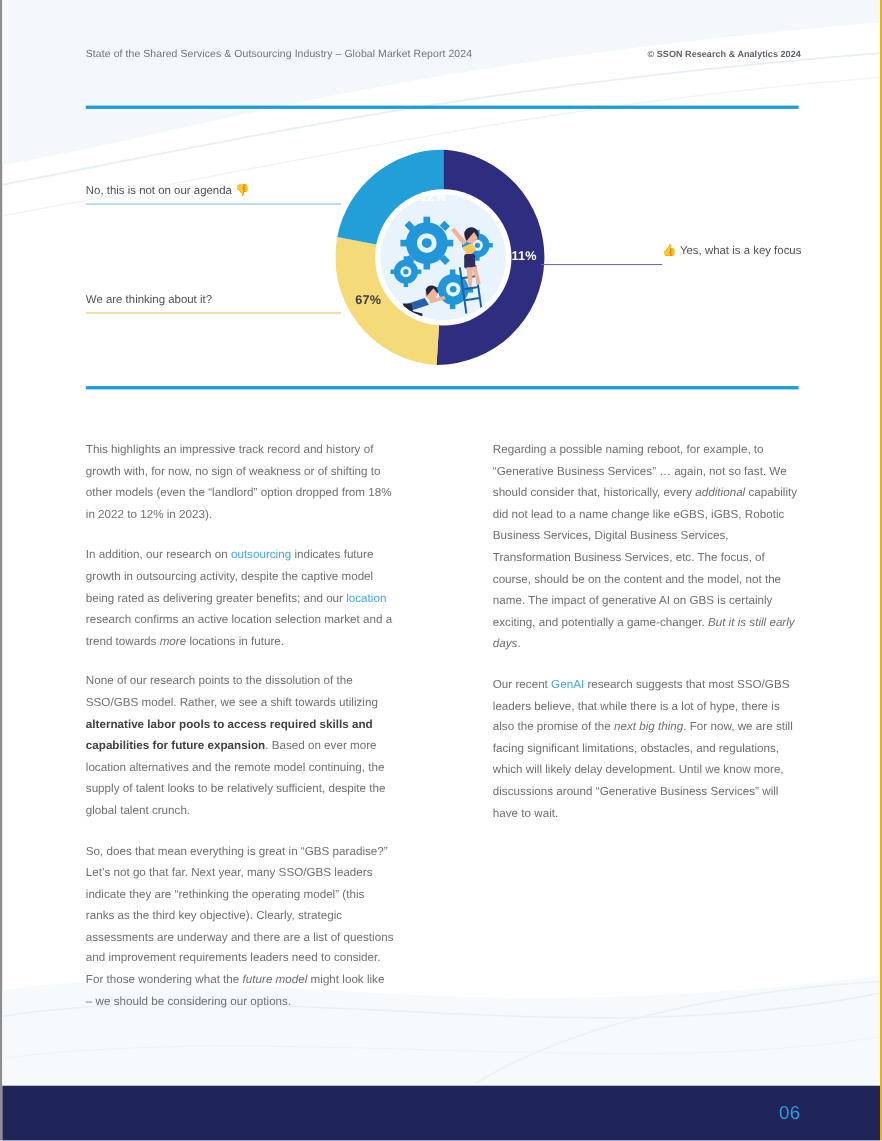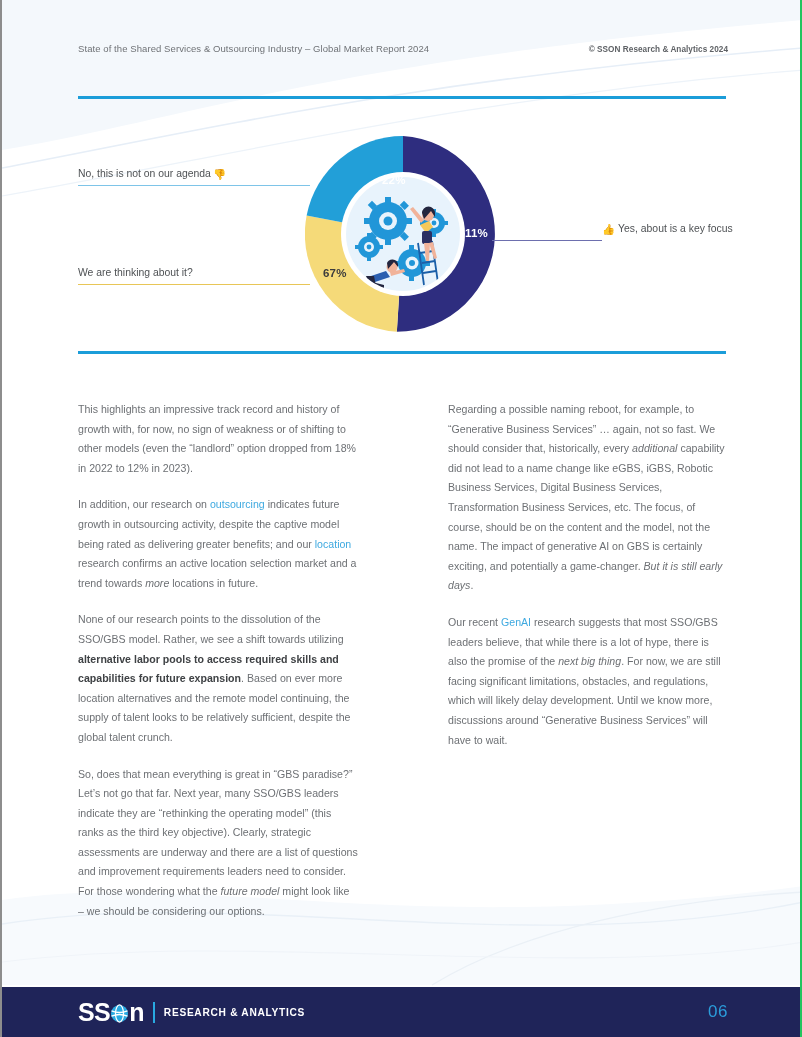--- a/index.html
+++ b/index.html
@@ -10,21 +10,21 @@
   body {
     font-family: "Liberation Sans", sans-serif;
   }
   .page {
     position: relative;
     width: 802px;
     height: 1037px;
     overflow: hidden;
     background: #ffffff;
     border-left: 2px solid #8d8d8d;
-    border-right: 2px solid #22c55e;
+    border-right: 2px solid #eab308;
     box-sizing: border-box;
   }
   .bg-waves {
     position: absolute;
     left: 0; top: 0;
     width: 802px;
     height: 1037px;
     pointer-events: none;
   }
 
@@ -111,21 +111,21 @@
   .slice-label-29 { color: #3c3c3c; left: 18px; top: 131px; }
 
   
   .callout {
     position: absolute;
     font-size: 10.4px;
     color: #4e5154;
   }
   .callout-text {
     display: inline-flex;
-    align-items: flex-end;
+    align-items: center;
     gap: 3px;
     white-space: nowrap;
   }
   .callout-line {
     position: absolute;
     height: 1px;
   }
   .callout-no      { left: 76px;  top: 168px; }
   .callout-no .callout-line  { left: 0px; top: 17px; width: 232px; background: #7ec4e8; }
   .callout-think   { left: 76px;  top: 267px; }
@@ -344,49 +344,35 @@
   <div class="callout callout-think">
     <span class="callout-text">
       <span>We are thinking about it?</span>
     </span>
     <span class="callout-line"></span>
   </div>
 
   <div class="callout callout-yes">
     <span class="callout-text">
       <span class="thumb">👍</span>
-      <span>Yes, about is a key focus</span>
+      <span>Yes, what is a key focus</span>
     </span>
     <span class="callout-line"></span>
   </div>
 
   <div class="body-cols">
     <div class="col" id="col-left">
         <p><span>This highlights an impressive track record and history of growth with, for now, no sign of weakness or of shifting to other models (even the “landlord” option dropped from 18% in 2022 to 12% in 2023).</span></p>
         <p><span>In addition, our research on </span><span class="lnk">outsourcing</span><span> indicates future growth in outsourcing activity, despite the captive model being rated as delivering greater benefits; and our </span><span class="lnk">location</span><span> research confirms an active location selection market and a trend towards </span><span class="itl">more</span><span> locations in future.</span></p>
         <p><span>None of our research points to the dissolution of the SSO/GBS model. Rather, we see a shift towards utilizing </span><span class="bld">alternative labor pools to access required skills and capabilities for future expansion</span><span>. Based on ever more location alternatives and the remote model continuing, the supply of talent looks to be relatively sufficient, despite the global talent crunch.</span></p>
         <p><span>So, does that mean everything is great in “GBS paradise?” Let’s not go that far. Next year, many SSO/GBS leaders indicate they are “rethinking the operating model” (this ranks as the third key objective). Clearly, strategic assessments are underway and there are a list of questions and improvement requirements leaders need to consider. For those wondering what the </span><span class="itl">future model</span><span> might look like – we should be considering our options.</span></p>
       </div>
     <div class="col" id="col-right">
         <p><span>Regarding a possible naming reboot, for example, to “Generative Business Services” … again, not so fast. We should consider that, historically, every </span><span class="itl">additional</span><span> capability did not lead to a name change like eGBS, iGBS, Robotic Business Services, Digital Business Services, Transformation Business Services, etc. The focus, of course, should be on the content and the model, not the name. The impact of generative AI on GBS is certainly exciting, and potentially a game-changer. </span><span class="itl">But it is still early days</span><span>.</span></p>
         <p><span>Our recent </span><span class="lnk">GenAI</span><span> research suggests that most SSO/GBS leaders believe, that while there is a lot of hype, there is also the promise of the </span><span class="itl">next big thing</span><span>. For now, we are still facing significant limitations, obstacles, and regulations, which will likely delay development. Until we know more, discussions around “Generative Business Services” will have to wait.</span></p>
       </div>
   </div>
 
   <div class="footer">
-    <div class="footer-logo">
-      <span class="logo-mark">
-        <span>SS</span>
-        <svg class="logo-globe" viewBox="0 0 20 20">
-          <circle cx="10" cy="10" r="9" fill="#29a9e1"></circle>
-          <path d="M1.6,7.2 C7,9.5 13,9.5 18.4,7.2" stroke="#ffffff" stroke-width="1.5" fill="none"></path>
-          <path d="M1.6,12.8 C7,10.5 13,10.5 18.4,12.8" stroke="#ffffff" stroke-width="1.5" fill="none"></path>
-          <ellipse cx="10" cy="10" rx="4.2" ry="9" stroke="#ffffff" stroke-width="1.3" fill="none"></ellipse>
-        </svg>
-        <span>n</span>
-      </span>
-      <span class="logo-divider"></span>
-      <span class="footer-tag">RESEARCH &amp; ANALYTICS</span>
-    </div>
     <div class="footer-page">06</div>
   </div>
 
 </div>
 
 </body></html>

